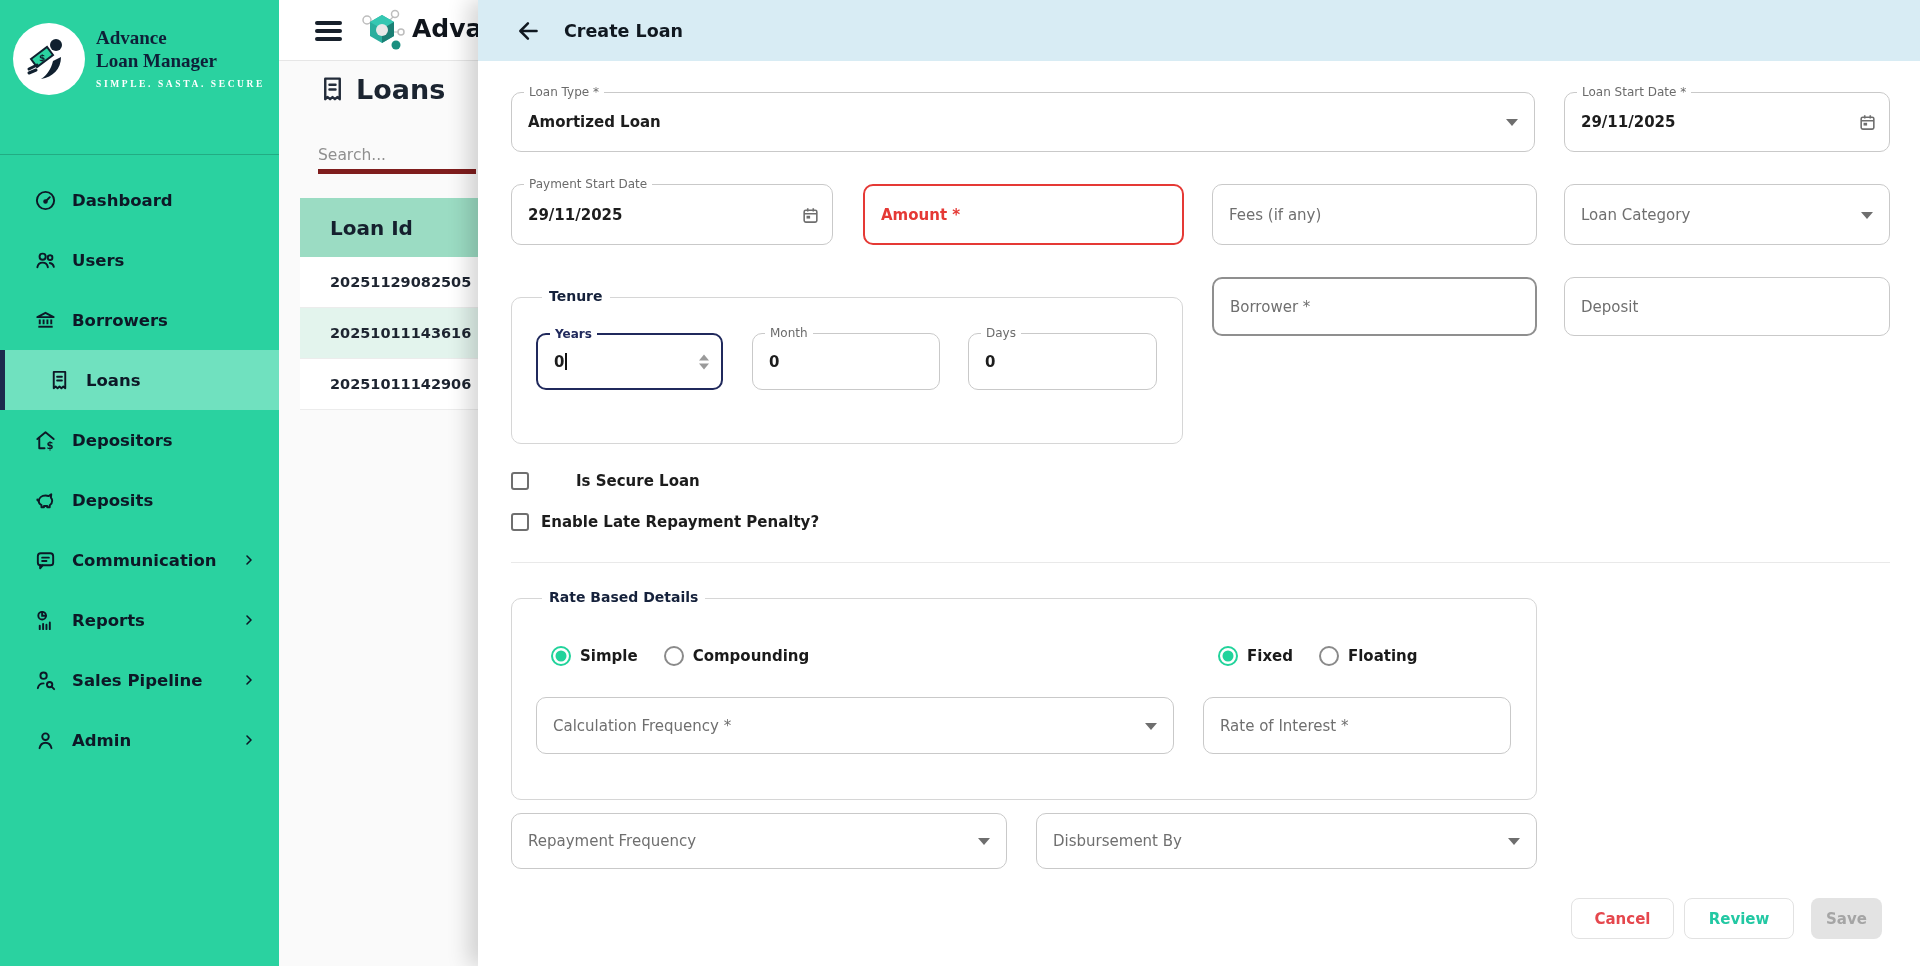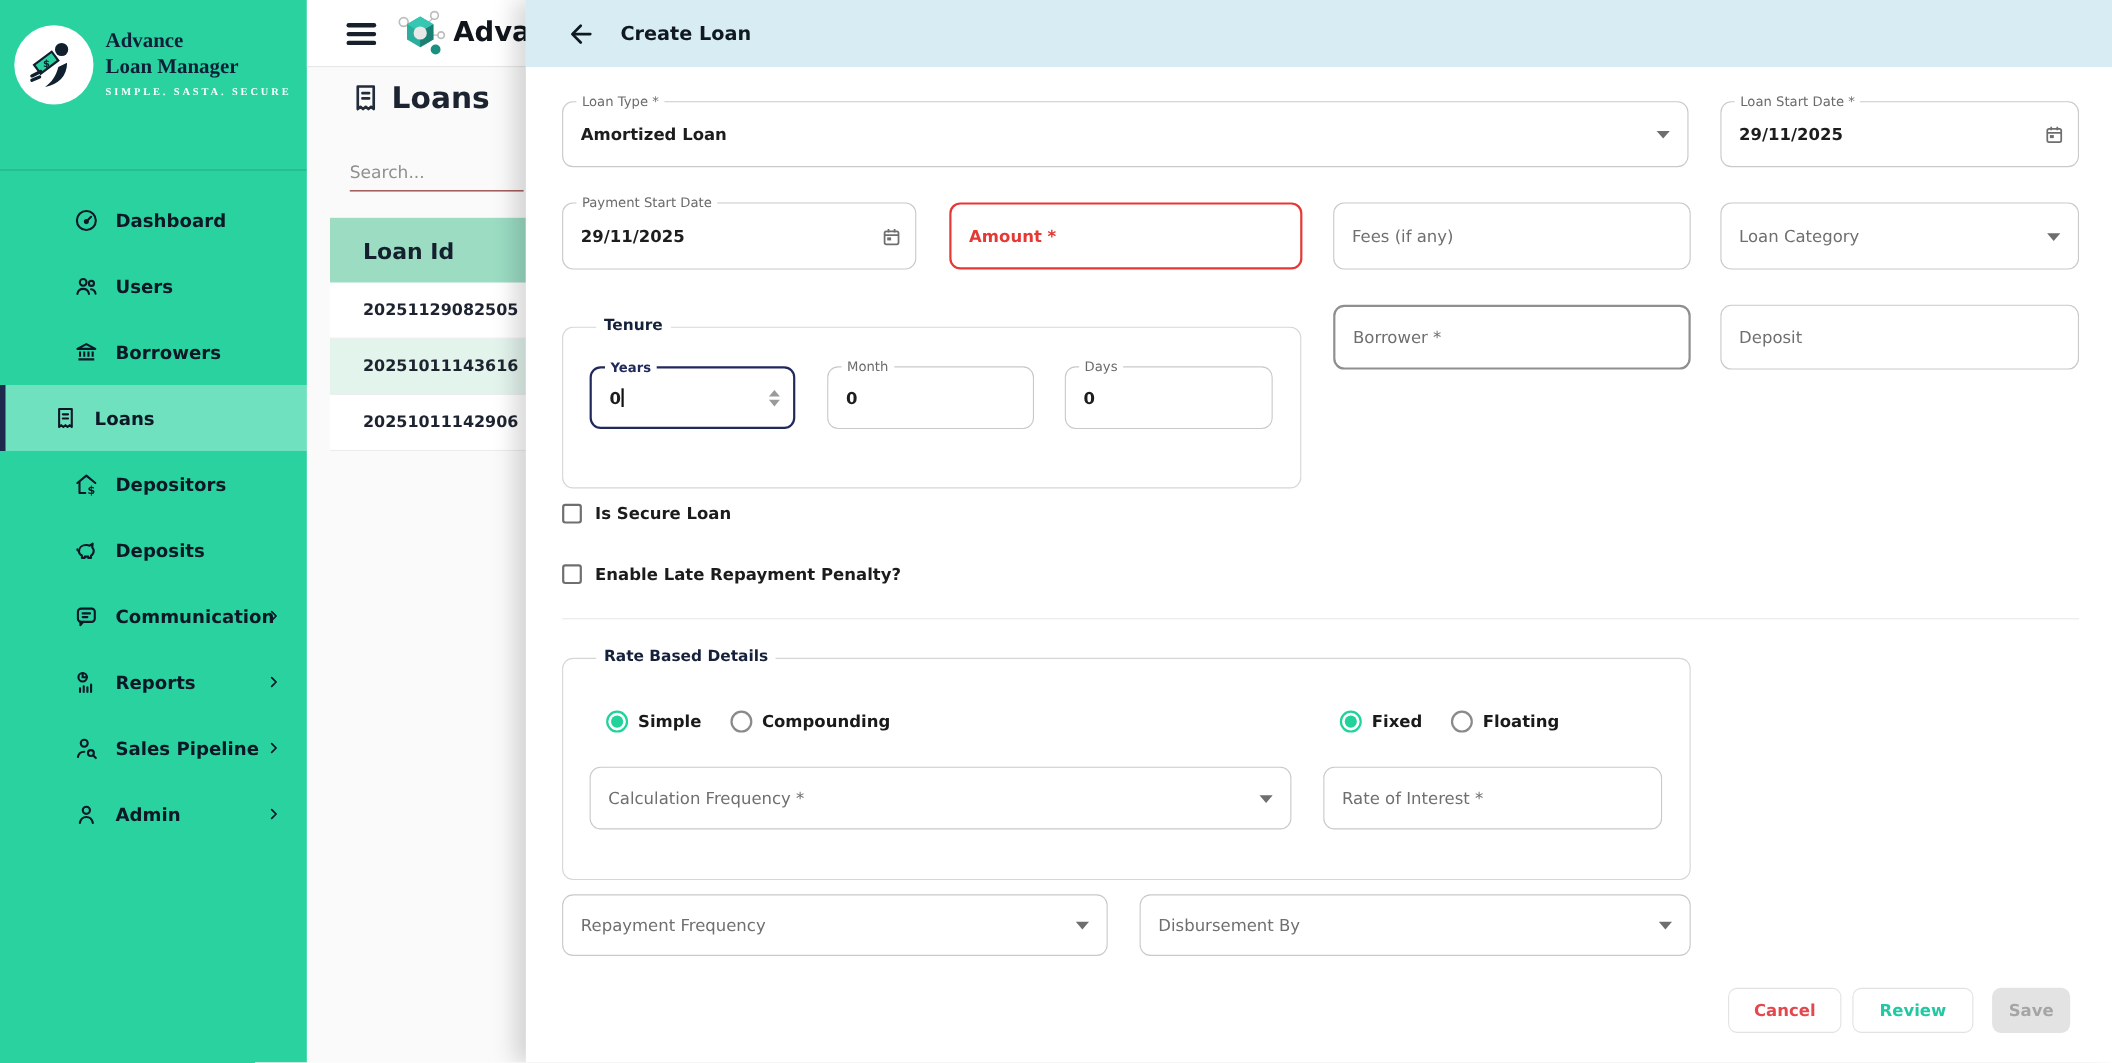--- a/index.html
+++ b/index.html
@@ -7,37 +7,37 @@
   .app { position:relative; width:1920px; height:966px; background:#f2f2f2; }
 
   
   .sidebar { position:absolute; left:0; top:0; width:279px; height:966px; background:#2AD2A0; }
   .logo-block { position:relative; height:155px; border-bottom:1px solid rgba(0,0,0,0.18); }
   .logo-circle { position:absolute; left:13px; top:23px; width:72px; height:72px; background:#fff; border-radius:50%; display:flex; align-items:center; justify-content:center; }
   .logo-text { position:absolute; left:96px; top:26px;font-family:Liberation Serif, serif; }
   .lt1 { font-size:19px; font-weight:800; color:#0e2038; line-height:23px; }
   .lt2 { margin-top:7px; font-size:9.5px; font-weight:700; color:#ffffff; letter-spacing:2.6px; white-space:nowrap; }
   .nav { position:absolute; left:0; top:170px; width:279px; }
-  .nav-item { position:relative; height:60px; display:flex; align-items:center; padding-left:66px; cursor:pointer; color:#0d1826; }
+  .nav-item { position:relative; height:60px; display:flex; align-items:center; padding-left:33px; cursor:pointer; color:#0d1826; }
   .nav-item.active { background:rgba(255,255,255,0.33); border-left:5px solid #1d2a4d; padding-left:42px; }
   .nicon { width:24px; height:24px; margin-right:15px; display:flex; align-items:center; justify-content:center; color:#0d1826; flex:0 0 auto; }
   .nlabel { font-size:16.5px; font-weight:600; white-space:nowrap; }
   .chev { position:absolute; right:22px; top:50%; transform:translateY(-50%); width:16px; height:16px; color:#0d1826; }
 
   
   .midpanel { position:absolute; left:279px; top:0; width:199px; height:966px; background:#fafafa; }
   .topbar { position:absolute; left:0; top:0; width:199px; height:61px; background:#ffffff; border-bottom:1px solid #e6e6e6; }
   .hamburger { position:absolute; left:36px; top:21px; width:27px; cursor:pointer; }
   .hamburger i { display:block; width:27px; height:3.5px; background:#17202b; border-radius:2px; margin-bottom:4.5px; }
   .applogo { position:absolute; left:80px; top:8px; width:46px; height:46px; }
   .apptitle { position:absolute; left:133px; top:14px; font-size:25px; font-weight:800; color:#10151c; white-space:nowrap; overflow:hidden; width:66px; }
   .loans-head { position:absolute; left:0; top:66px; height:46px; display:flex; align-items:center; }
   .receipt-big { width:29px; height:29px; margin-left:39px; color:#232c3a; }
   .loans-title { margin-left:9px; font-size:27px; font-weight:800; color:#1b2430; }
-  .search { position:absolute; left:39px; top:140px; width:158px; height:34px; border:none; border-bottom:1px solid #7f1d1d; background:transparent; font-family:"DejaVu Sans", sans-serif; font-size:15.5px; color:#0369a1; outline:none; }
+  .search { position:absolute; left:39px; top:140px; width:158px; height:34px; border:none; border-bottom:5px solid #7f1d1d; background:transparent; font-family:"DejaVu Sans", sans-serif; font-size:15.5px; color:#0369a1; outline:none; }
   .search::placeholder { color:#8f8f8f; }
   .ltable { position:absolute; left:21px; top:198px; width:178px; }
   .lth { height:59px; background:#9BDCC3; display:flex; align-items:center; padding-left:30px; font-size:20px; font-weight:700; color:#15202e; }
   .ltr { height:51px; background:#fff; display:flex; align-items:center; padding-left:30px; font-size:14.5px; font-weight:600; color:#1d2430; border-bottom:1px solid #ececec; cursor:pointer; white-space:nowrap; }
   .ltr.sel { background:#E3F4ED; }
 
   
   .overlay { position:absolute; left:478px; top:0; width:1442px; height:966px; background:#ffffff; box-shadow:-10px 0 20px rgba(0,0,0,0.16); }
   .ov-header { position:absolute; left:0; top:0; width:100%; height:61px; background:#D8ECF4; display:flex; align-items:center; }
   .back { margin-left:38px; width:26px; height:26px; color:#101820; cursor:pointer; }
@@ -341,21 +341,21 @@
       </div>
     </div>
 
     <div class="fld hovered" style="left:734px; top:277px; width:325px; height:59px;">
       <span class="ph">Borrower *</span>
     </div>
     <div class="fld" style="left:1086px; top:277px; width:326px; height:59px;">
       <span class="ph">Deposit</span>
     </div>
 
-    <div class="cbrow" style="left:33px; top:458px;">
+    <div class="cbrow" style="left:33px; top:472px;gap:35px;">
       <span class="cbox"></span>
       <span class="cblabel">Is Secure Loan</span>
     </div>
     <div class="cbrow" style="left:33px; top:513px;">
       <span class="cbox"></span>
       <span class="cblabel">Enable Late Repayment Penalty?</span>
     </div>
 
     <div class="divider" style="left:33px; top:562px; width:1379px;"></div>
 

